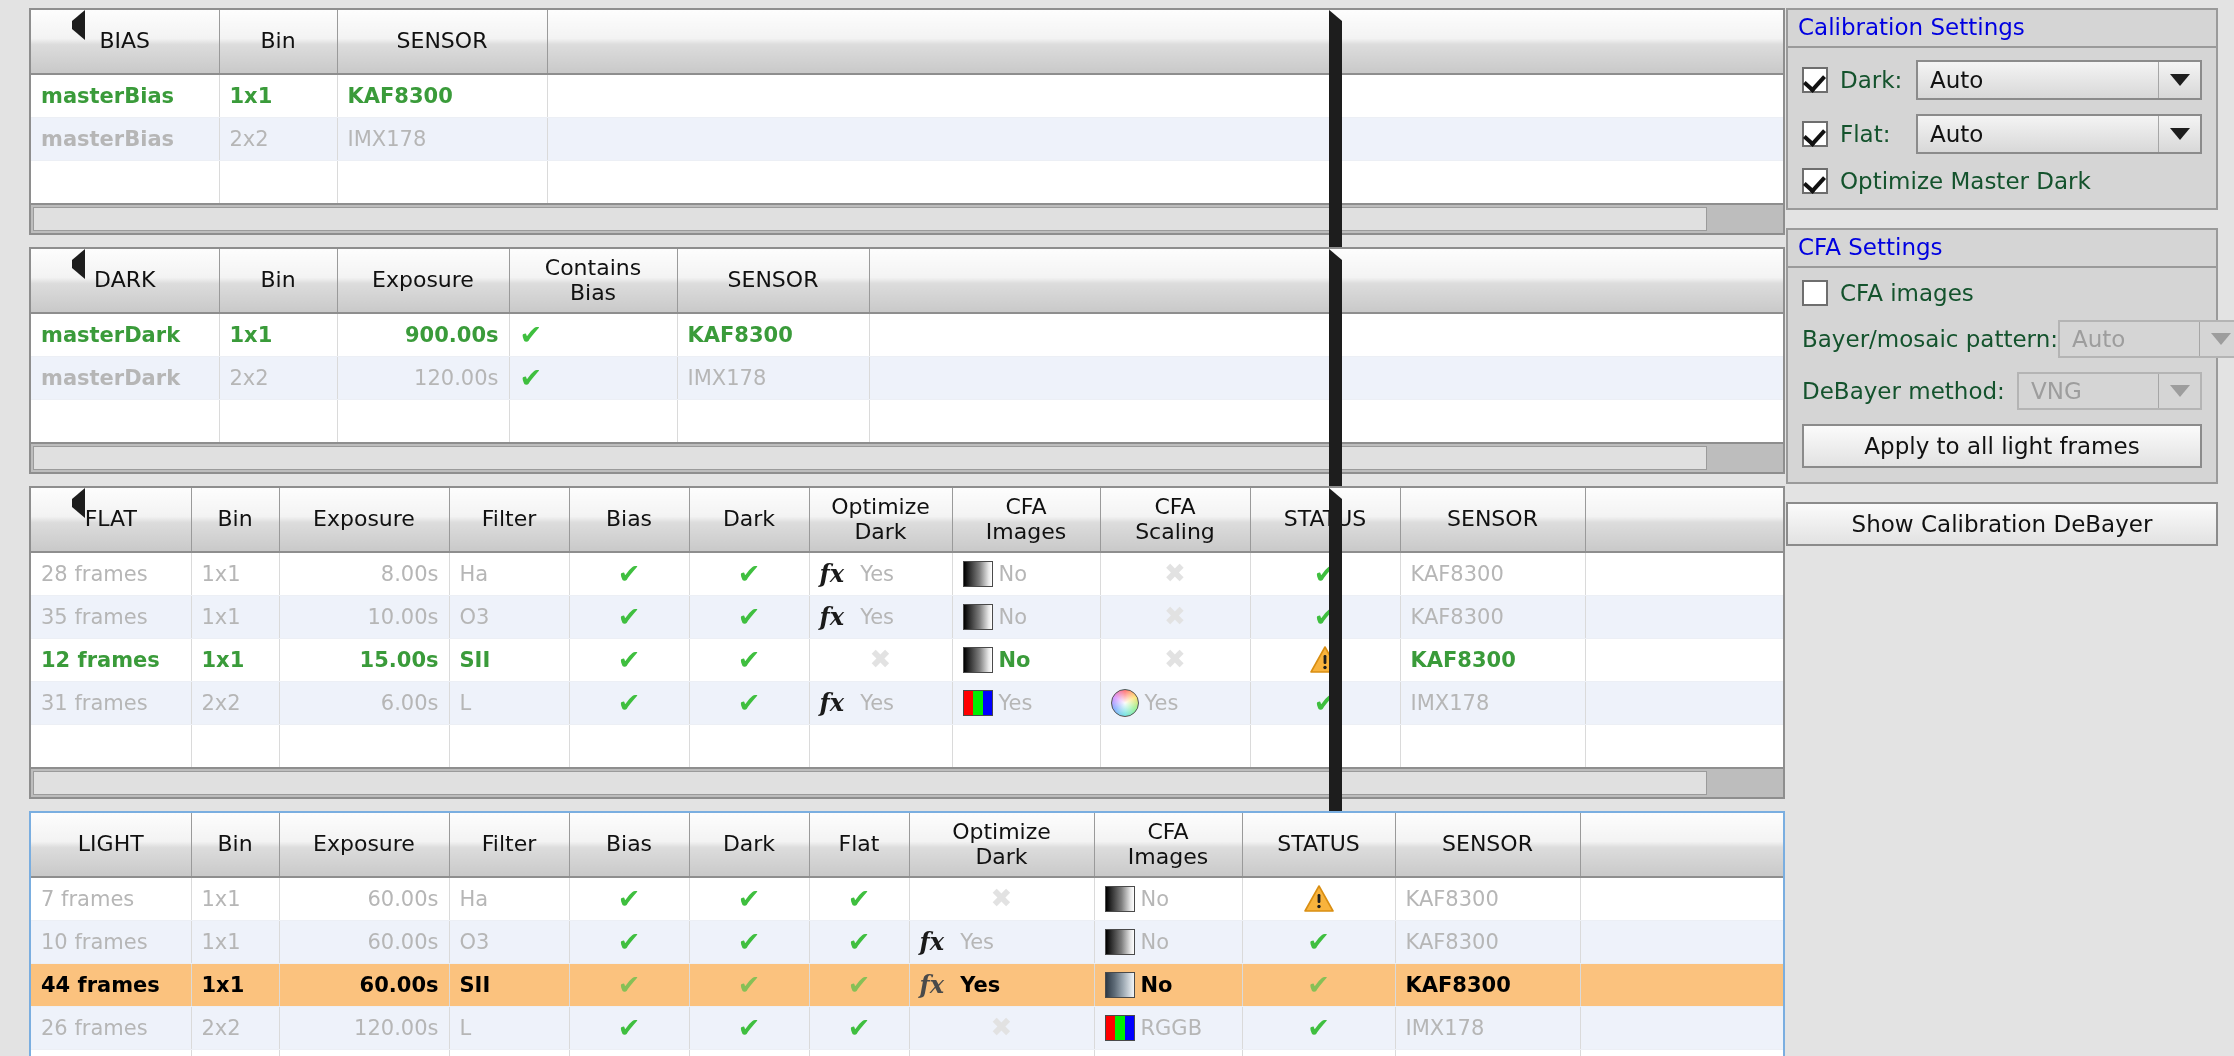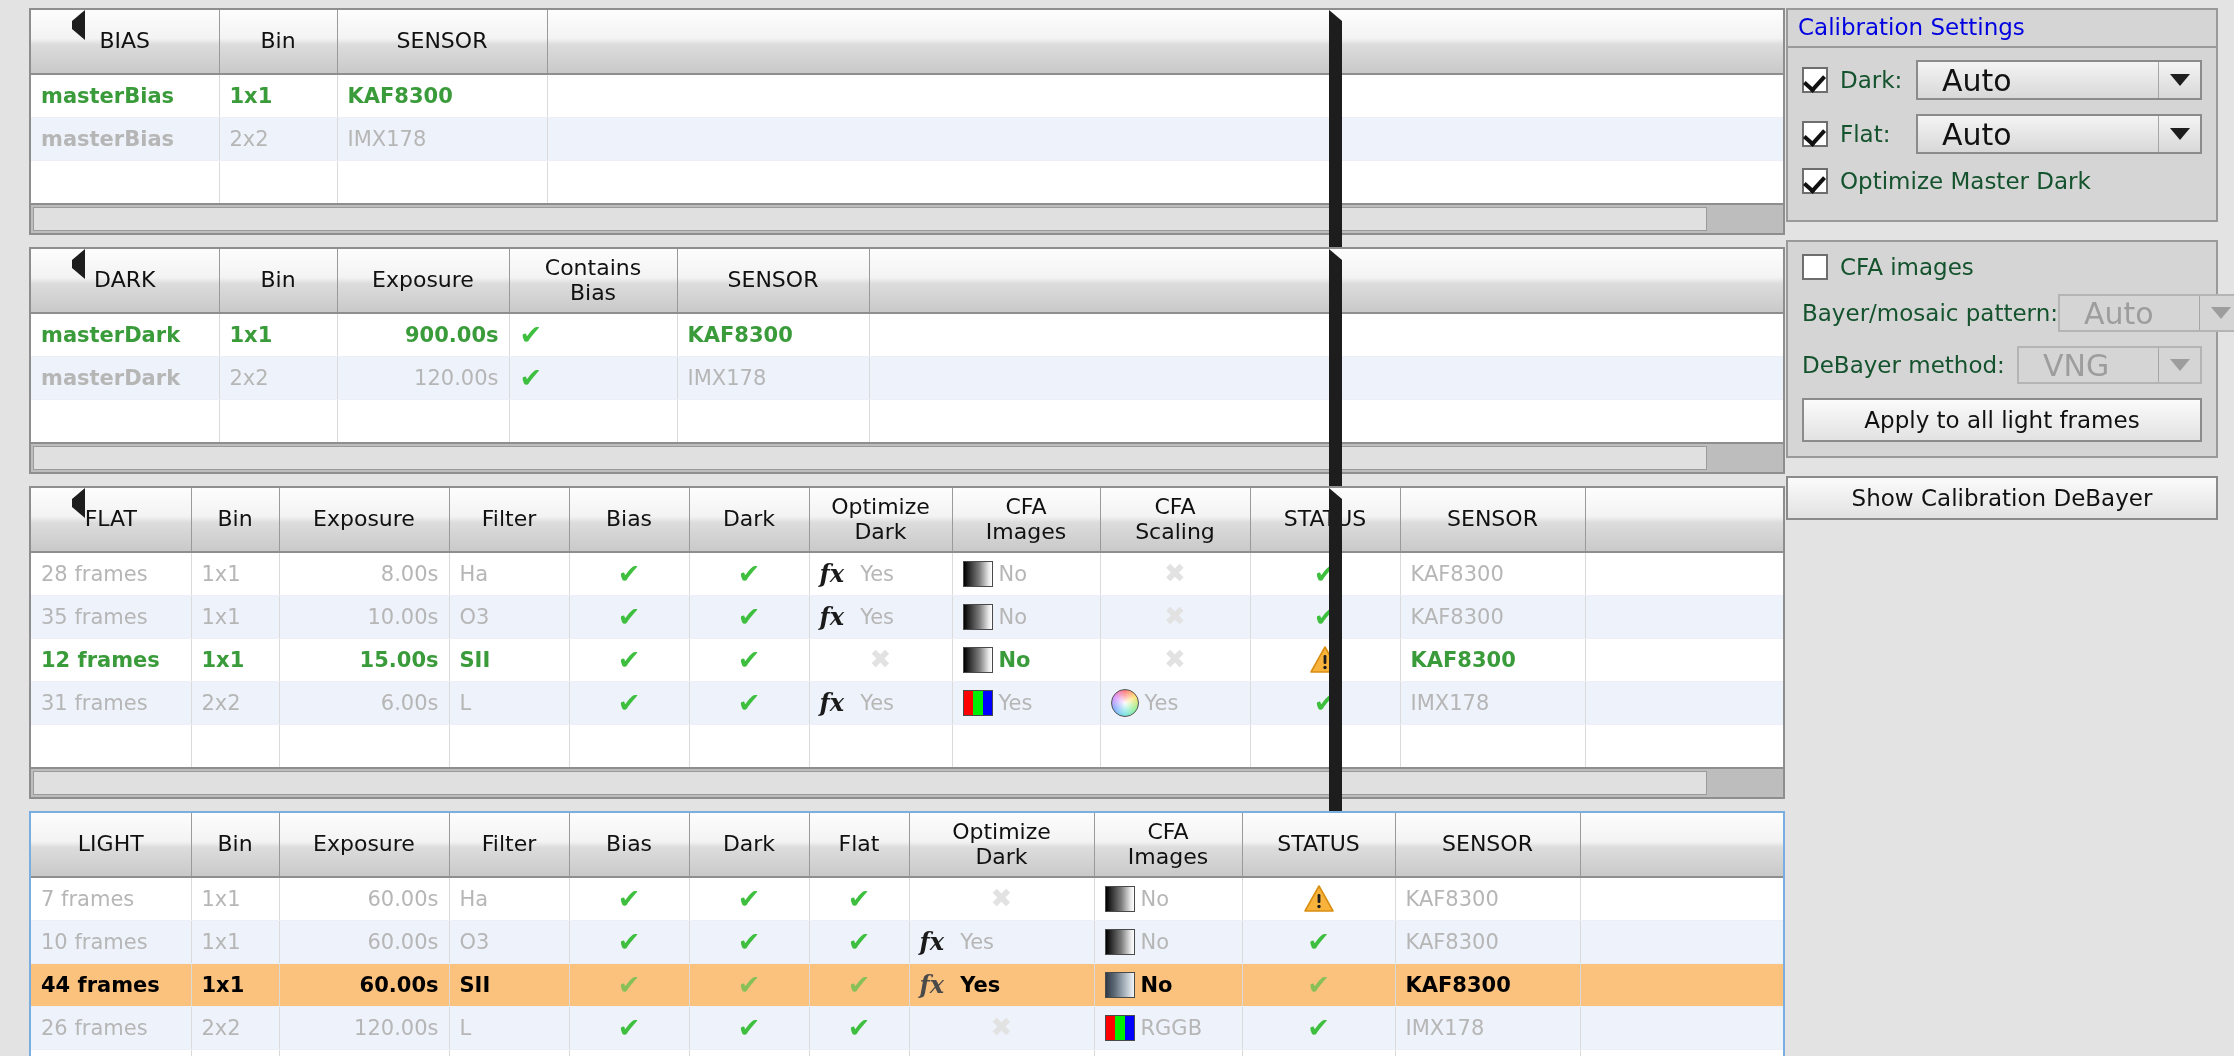--- a/index.html
+++ b/index.html
@@ -149,21 +149,21 @@
   .group > .gtitle {
     font-size: 23px;
     color: #0000e0;
     padding: 4px 10px 6px 10px;
     border-bottom: 2px solid #9a9a9a;
     background: #d5d5d5;
   }
   .group > .gbody { padding: 12px 14px 14px 14px; }
 
   .rowline { display: flex; align-items: center; margin-bottom: 14px; }
-  .rowline:last-child { margin-bottom: 12px; }
+  .rowline:last-child { margin-bottom: 0; }
 
   .cb {
     width: 26px; height: 26px;
     border: 2px solid #6e6e6e;
     background: #ffffff;
     margin-right: 12px;
     flex: 0 0 auto;
     position: relative;
   }
   .cb.on::after {
@@ -175,22 +175,22 @@
   }
   .lbl { font-size: 23px; color: #14532d; white-space: nowrap; }
   .lbl.w1 { width: 76px; }
 
   .combo {
     flex: 1 1 auto;
     height: 40px;
     border: 2px solid #8b8b8b;
     background: linear-gradient(to bottom, #f4f4f4, #d8d8d8);
     display: flex; align-items: center;
-    font-size: 30px; color: #111;
-    padding-left: 24px;
+    font-size: 23px; color: #111;
+    padding-left: 12px;
     position: relative;
     min-width: 0;
   }
   .combo .cval { flex: 1 1 auto; }
   .combo .carrow {
     width: 42px; height: 100%;
     border-left: 1px solid #a6a6a6;
     display: flex; align-items: center; justify-content: center;
   }
   .combo .carrow i {
@@ -672,20 +672,21 @@
           </span>
         </div>
         <div class="rowline">
           <span class="cb on"></span>
           <span class="lbl">Optimize Master Dark</span>
         </div>
       </div>
     </div>
 
     <div class="group">
+      <div class="gtitle">CFA Settings</div>
       <div class="gbody">
         <div class="rowline">
           <span class="cb"></span>
           <span class="lbl">CFA images</span>
         </div>
         <div class="rowline">
           <span class="lbl" style="flex:1 1 auto">Bayer/mosaic pattern:</span>
           <span class="combo small disabled">
             <span class="cval">Auto</span>
             <span class="carrow">

